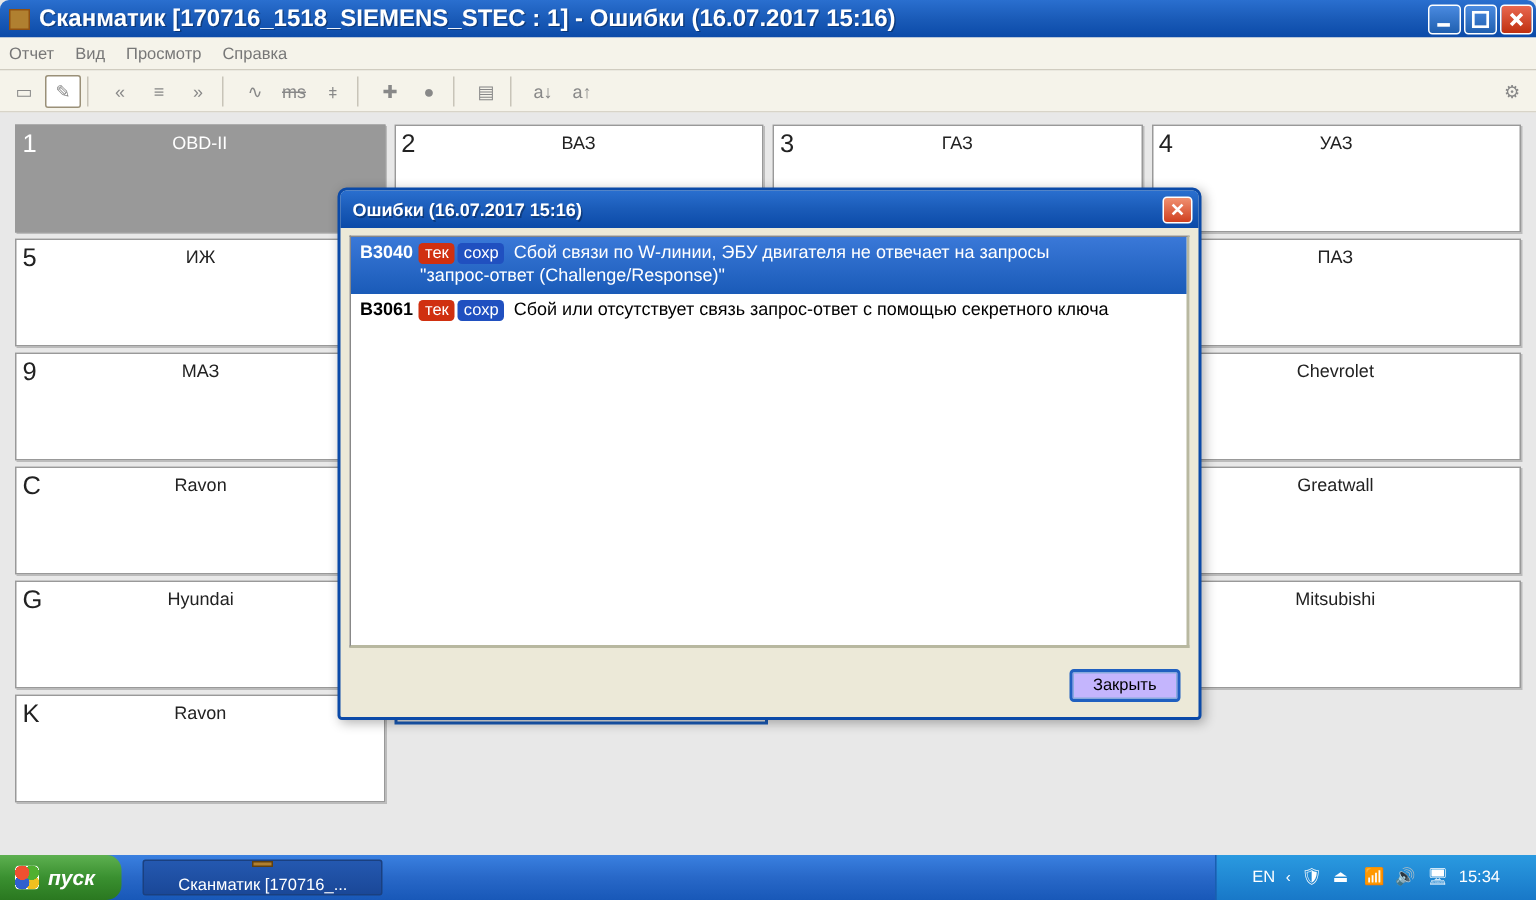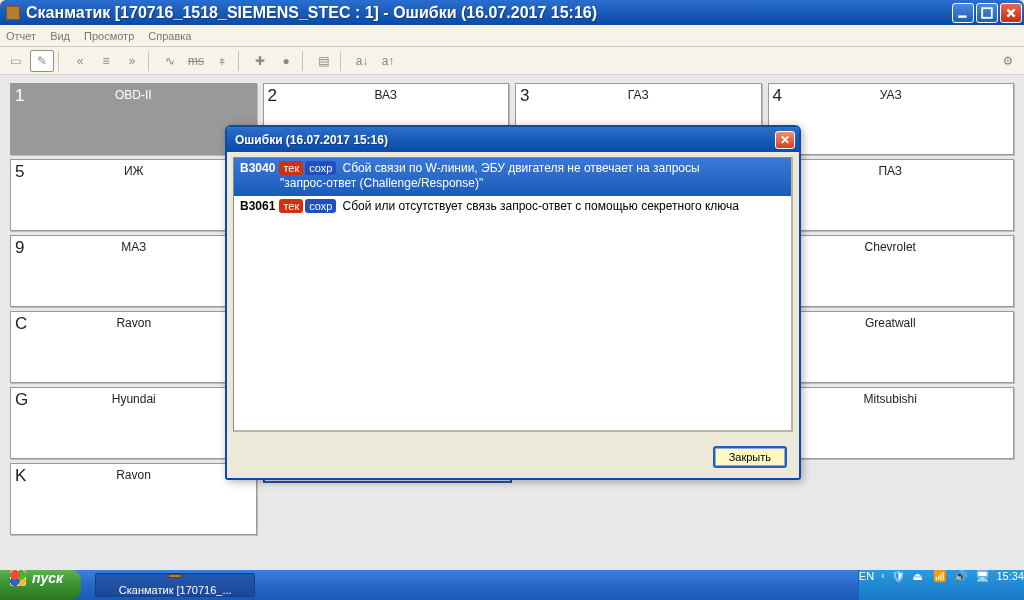--- a/index.html
+++ b/index.html
@@ -44,34 +44,34 @@
   .modal-list { position: absolute; top: 30px; left: 6px; right: 6px; height: 275px; background: #fff; border: 1px solid #888; font-size: 12px; border-bottom: 2px solid #b8b8a0; border-right: 2px solid #b8b8a0; }
   .err-row { padding: 3px 6px 5px 6px; color: #000; line-height: 15px; }
   .err-row.sel { background: linear-gradient(to bottom, #3a78d8, #1a5bb8); color: #fff; }
   .err-code { font-weight: bold; margin-right: 4px; }
   .tag { display: inline-block; padding: 0 4px; border-radius: 3px; font-size: 11px; color: #fff; margin-right: 2px; line-height: 14px; }
   .tag-red { background: #d03010; }
   .tag-blue { background: #2050c0; }
   .err-desc { margin-left: 4px; }
   .err-desc2 { margin-left: 40px; }
 
-  .modal-btn { position: absolute; bottom: 10px; right: 12px; padding: 3px 14px; font-size: 11px; background: #fef9c3; border: 2px solid #2060c0; border-radius: 3px; box-shadow: 0 0 0 1px #88aadd inset; }
+  .modal-btn { position: absolute; bottom: 10px; right: 12px; padding: 3px 14px; font-size: 11px; background: #c4b5fd; border: 2px solid #2060c0; border-radius: 3px; box-shadow: 0 0 0 1px #88aadd inset; }
 
   
   .taskbar { position: absolute; bottom: 0; left: 0; right: 0; height: 30px; background: linear-gradient(to bottom, #3a80e0 0%, #2868c8 50%, #1858b8 100%); display: flex; align-items: center; }
-  .start-btn { height: 30px; padding: 0 18px 0 10px; background: linear-gradient(to bottom, #5db050 0%, #3a9030 50%, #2a7820 100%); color: #fff; font-size: 14px; font-weight: bold; font-style: italic; display: flex; border-radius: 0 10px 10px 0; gap: 6px; }
+  .start-btn { height: 30px; padding: 0 18px 0 10px; background: linear-gradient(to bottom, #5db050 0%, #3a9030 50%, #2a7820 100%); color: #fff; font-size: 14px; font-weight: bold; font-style: italic; display: flex; align-items: center; border-radius: 0 10px 10px 0; gap: 6px; }
   .start-btn::before { content: ""; width: 16px; height: 16px; background:
     radial-gradient(circle at 30% 30%, #f05030 0 30%, transparent 31%),
     radial-gradient(circle at 70% 30%, #50b030 0 30%, transparent 31%),
     radial-gradient(circle at 30% 70%, #3060d0 0 30%, transparent 31%),
     radial-gradient(circle at 70% 70%, #f0c020 0 30%, transparent 31%),
     #fff; border-radius: 3px; }
   .task-item { margin-left: 14px; height: 24px; padding: 0 10px; background: linear-gradient(to bottom, #2458b0, #1a4898); border: 1px solid #1a4080; border-radius: 2px; color: #fff; font-size: 11px; display: flex; align-items: center; gap: 6px; min-width: 160px; flex-direction: column; }
   .task-item .ti-icon { width: 14px; height: 14px; background: #b08030; border: 1px solid #604010; }
-  .tray { margin-left: auto; height: 30px; background: linear-gradient(to bottom, #2a9ae0, #1878c8); display: flex; align-items: flex-start; padding: 0 0; gap: 7px; color: #fff; font-size: 11px; border-left: 1px solid #1860b0; }
+  .tray { margin-left: auto; height: 30px; background: linear-gradient(to bottom, #2a9ae0, #1878c8); display: flex; align-items: center; padding: 0 24px; gap: 7px; color: #fff; font-size: 11px; border-left: 1px solid #1860b0; }
   .tray-lang { font-size: 11px; color: #fff; }
   .tray-ic { width: 14px; height: 14px; display: inline-block; }
   .tray-chev { color: #fff; font-size: 10px; }
 </style>
 </head>
 <body>
 
 <div class="titlebar">
   <div class="app-icon"></div>
   <div class="title-text">Сканматик [170716_1518_SIEMENS_STEC : 1] - Ошибки (16.07.2017  15:16)</div>

